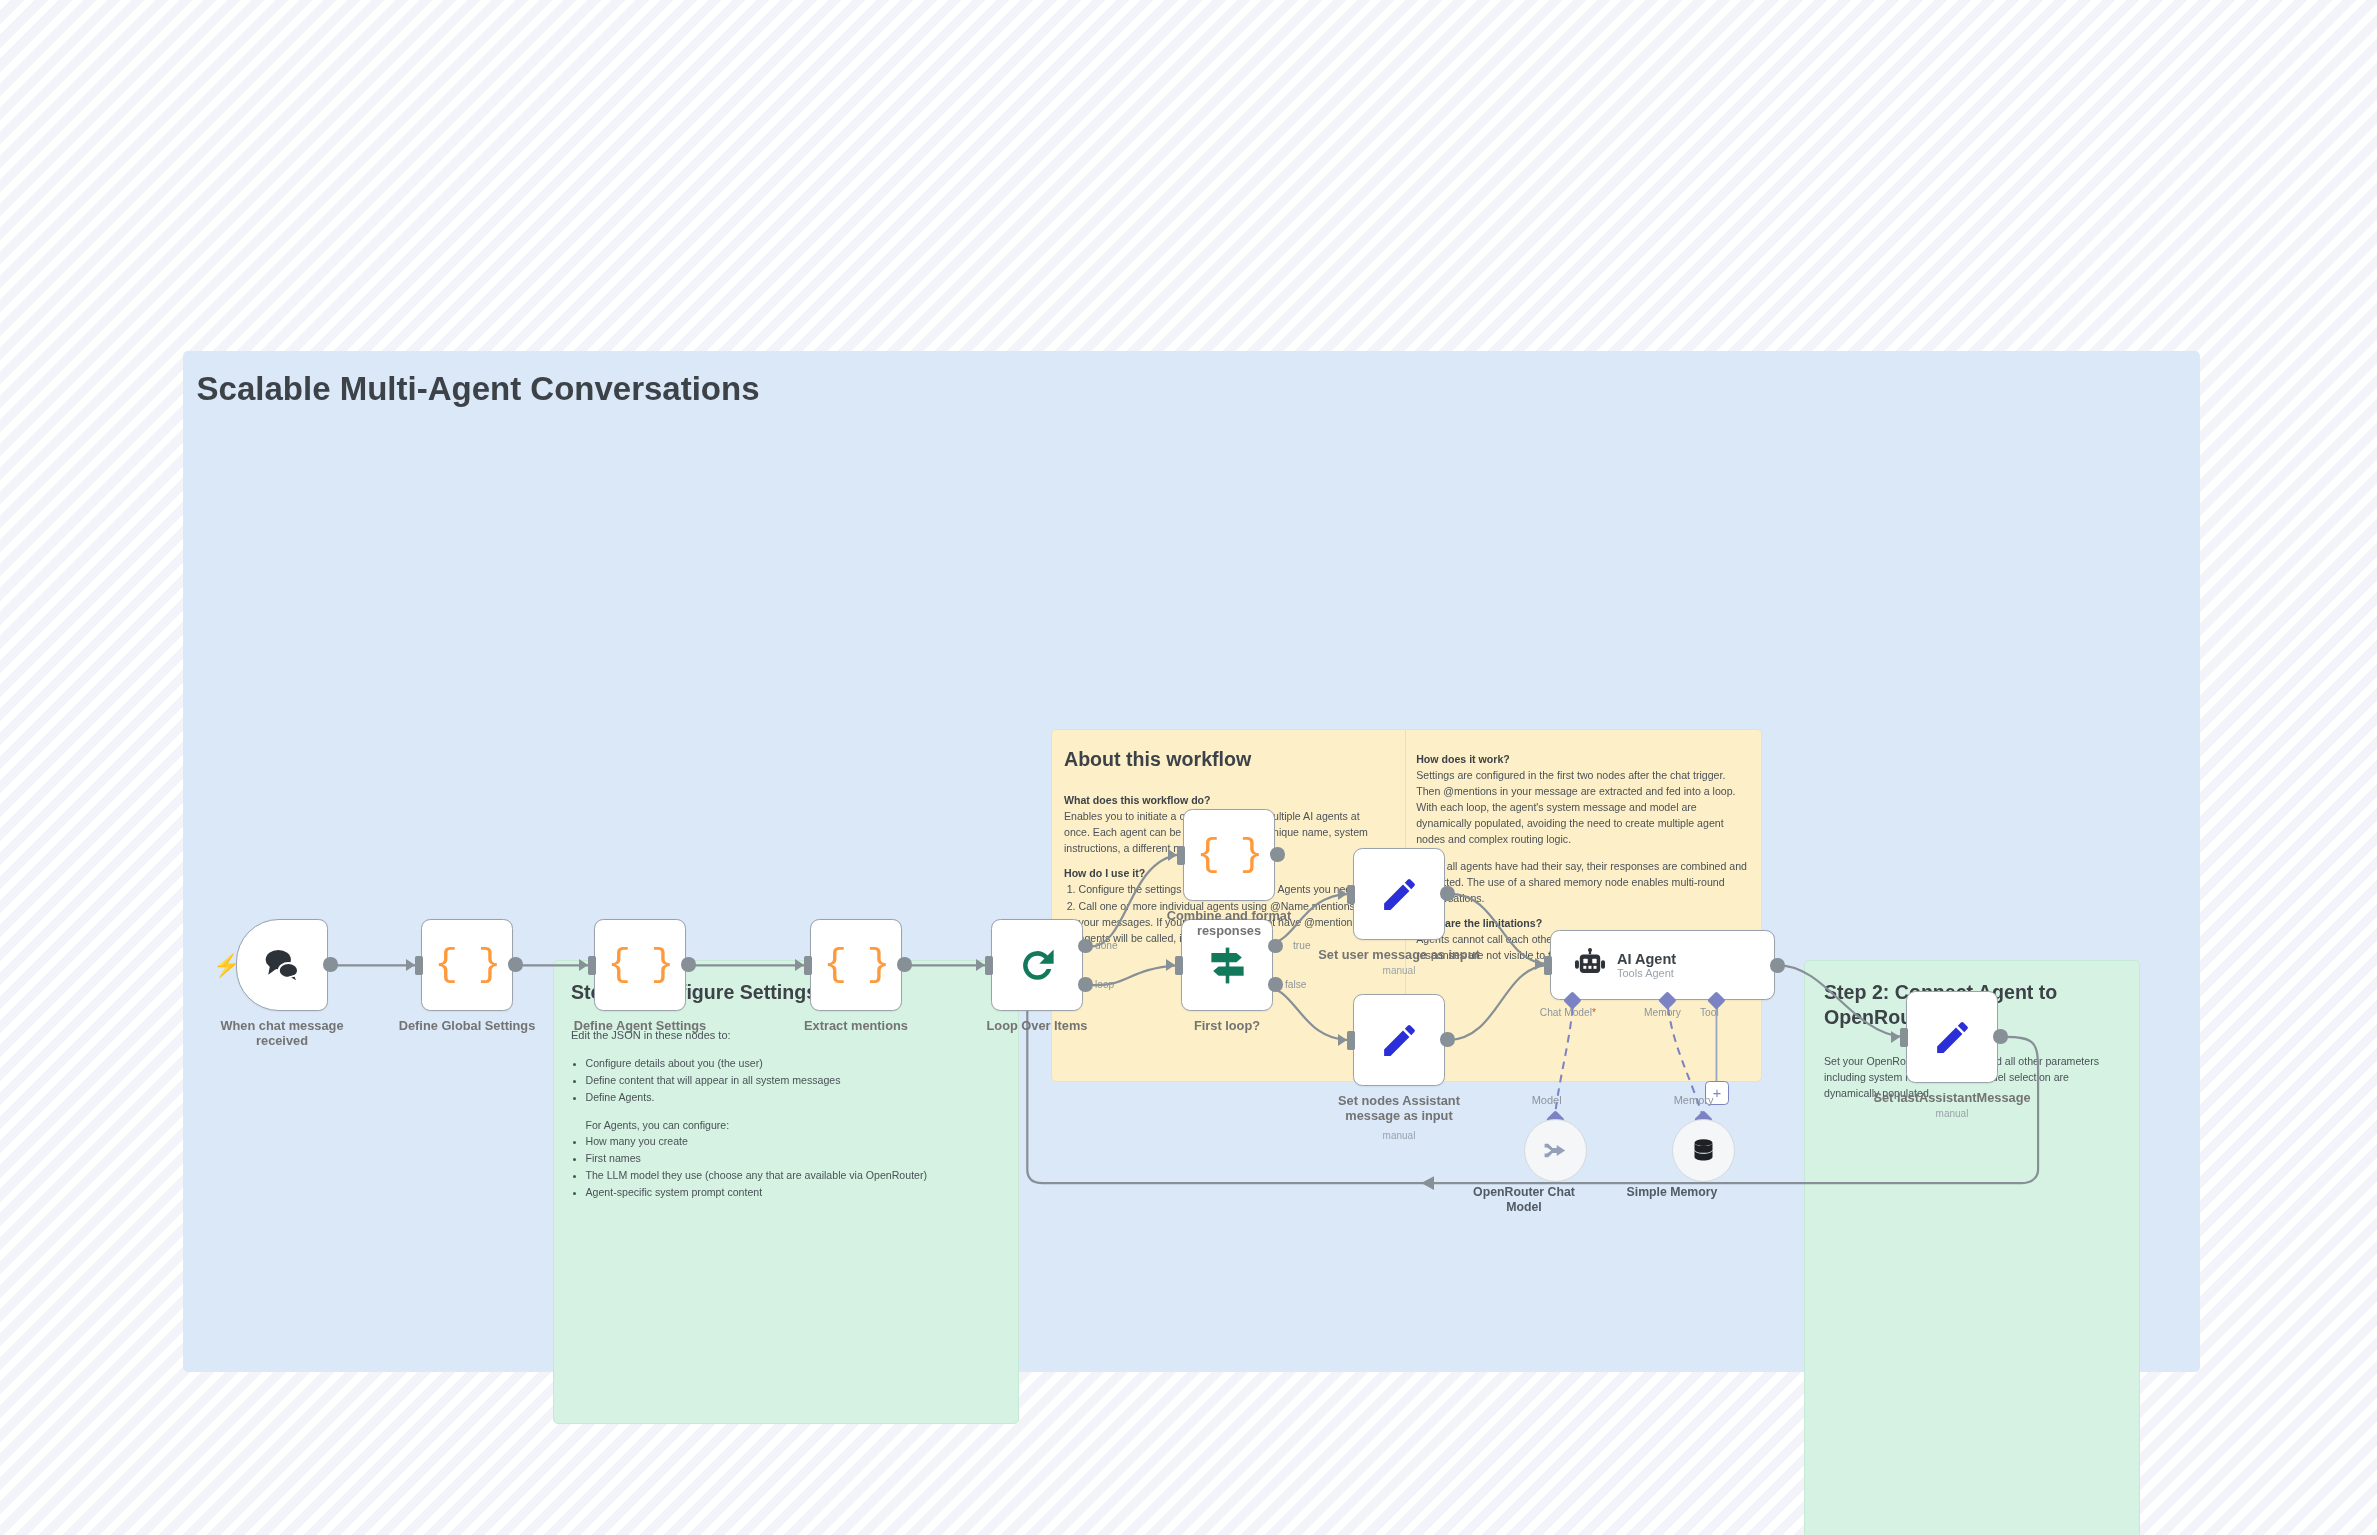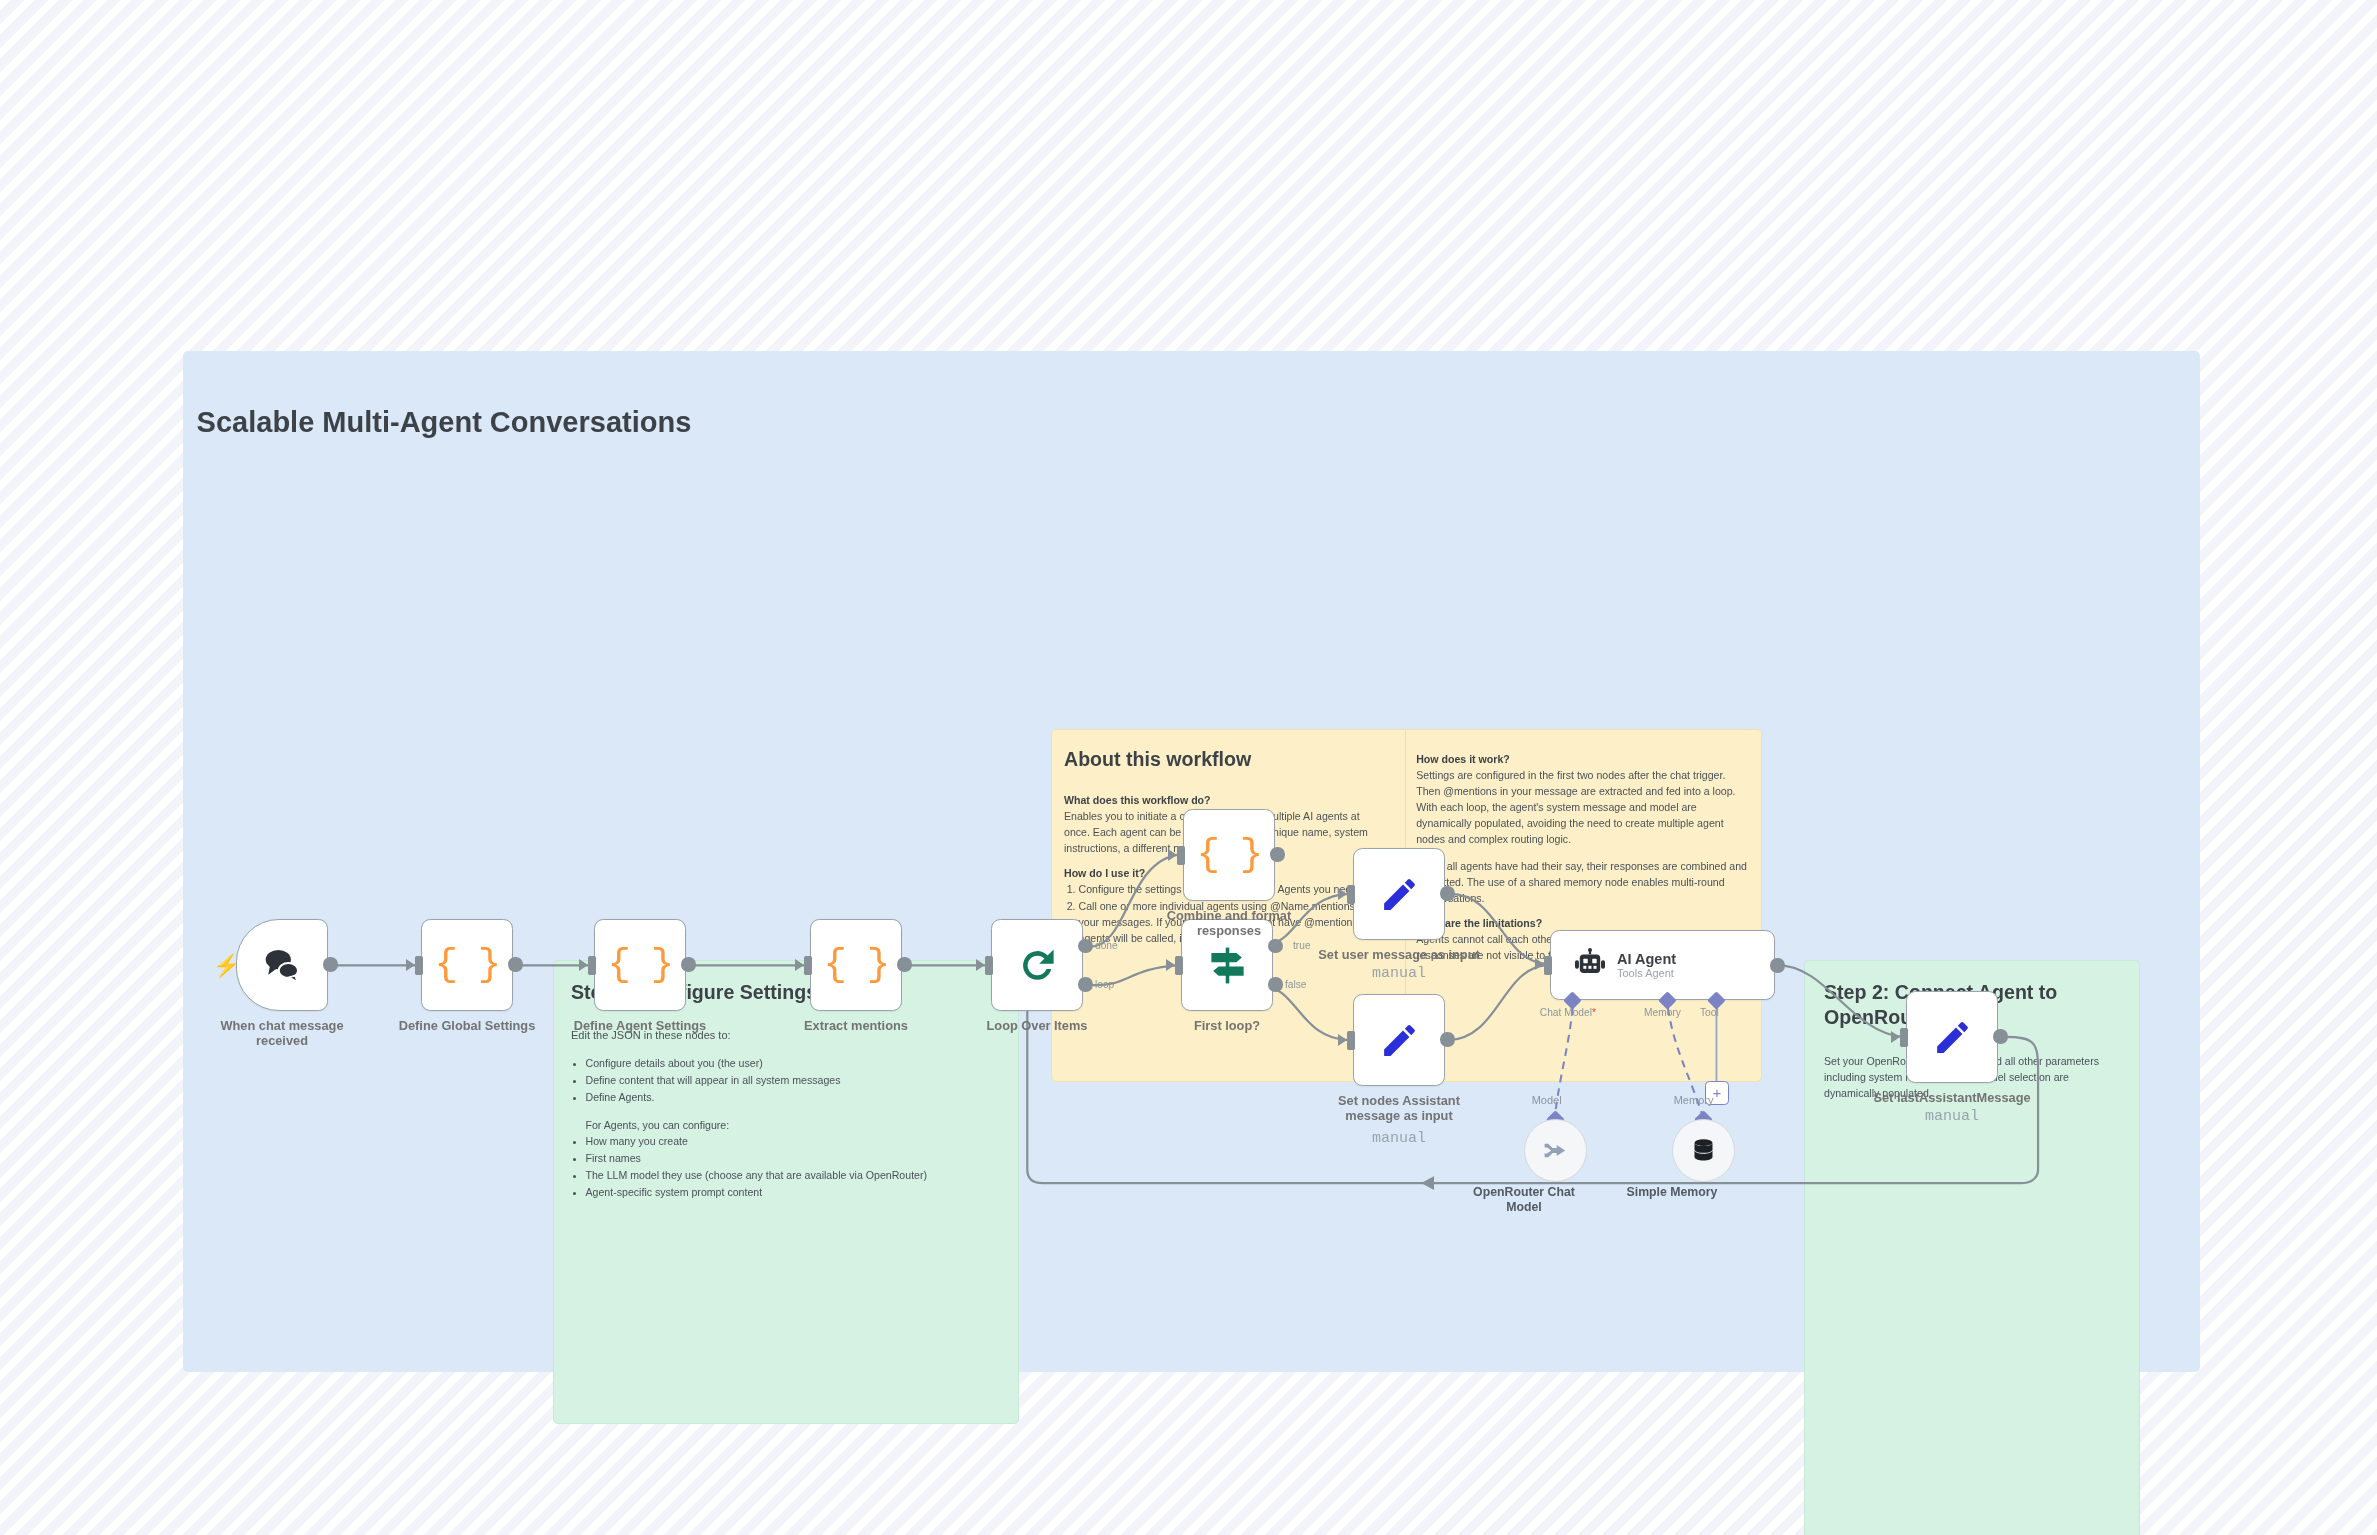--- a/index.html
+++ b/index.html
@@ -44,21 +44,21 @@
   .nbox{width:92px;height:92px;background:#fff;border:1.4px solid #9aa3ac;
         border-radius:9.4px;box-sizing:border-box;
         display:flex;align-items:center;justify-content:center;
         box-shadow:0 0.9px 1.7px rgba(0,0,0,.06);}
   .nbox.trigger{border-radius:43px 9.4px 9.4px 43px;}
   .nlabel{position:absolute;top:99px;left:50%;transform:translateX(-50%);
           width:196px;text-align:center;font-size:12.8px;font-weight:bold;
           color:#737373;line-height:1.18;white-space:nowrap;}
   .nlabel.wrap{white-space:normal;}
   .nsub{position:absolute;left:50%;transform:translateX(-50%);
-        width:196px;text-align:center;font-size:15px;color:#9aa3ac;font-family:Liberation Mono, monospace;}
+        width:196px;text-align:center;font-size:10px;color:#9aa3ac;}
   .braces{font-size:39px;color:#ff9a3c;font-weight:500;font-family:"Liberation Mono",monospace;letter-spacing:-1.7px;}
 
   
   .dot{position:absolute;width:14.5px;height:14.5px;border-radius:50%;background:#878f97;}
   .inarrow{position:absolute;width:7.7px;height:19px;background:#878f97;border-radius:1.7px;}
   .inarrow::before{content:"";position:absolute;left:-9.4px;top:2.6px;
      border-top:6.8px solid transparent;border-bottom:6.8px solid transparent;
      border-left:9.4px solid #878f97;}
   .ptlabel{position:absolute;font-size:10.2px;color:#8d959d;}
 
@@ -85,21 +85,21 @@
 
   svg.wires{position:absolute;left:0;top:0;width:2017px;height:1021px;
      overflow:visible;pointer-events:none;}
 </style>
 </head>
 <body>
 
 <div id="canvas">
 
   <div class="title-wrap">
-    <div style="position:relative;font-size:29px;font-weight:bold;color:#3c4247;margin-top:36px;">Scalable Multi-Agent Conversations</div>
+    <div style="position:relative;font-size:33px;font-weight:bold;color:#3c4247;">Scalable Multi-Agent Conversations</div>
   </div>
 
   <div class="sticky yellow" id="note-about">
     <div class="cols">
       <div class="colL">
         <h2>About this workflow</h2>
         <div class="gap"></div>
           <div class="gap"></div>
         <h4>What does this workflow do?</h4>
         <p>Enables you to initiate a conversation with multiple AI agents at once. Each agent can be configured with a unique name, system instructions, a different model.</p>

